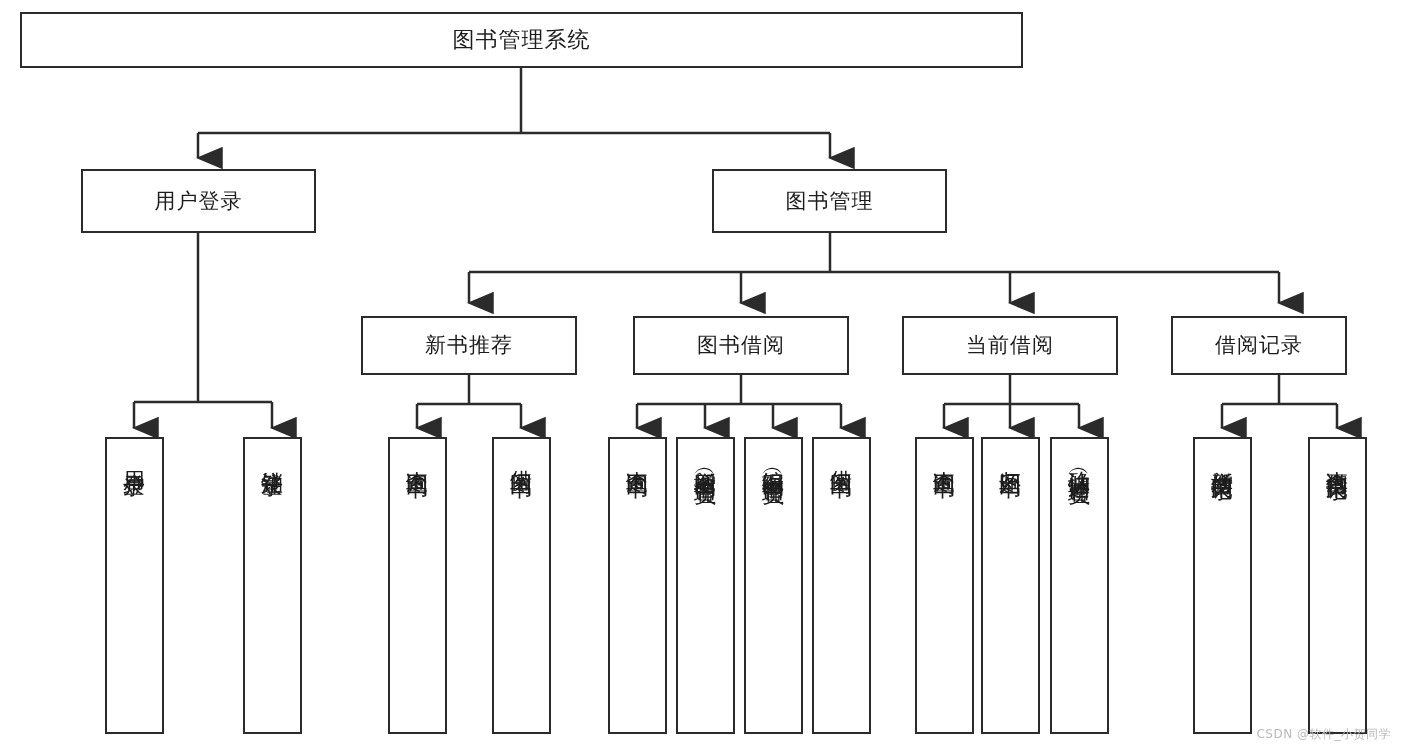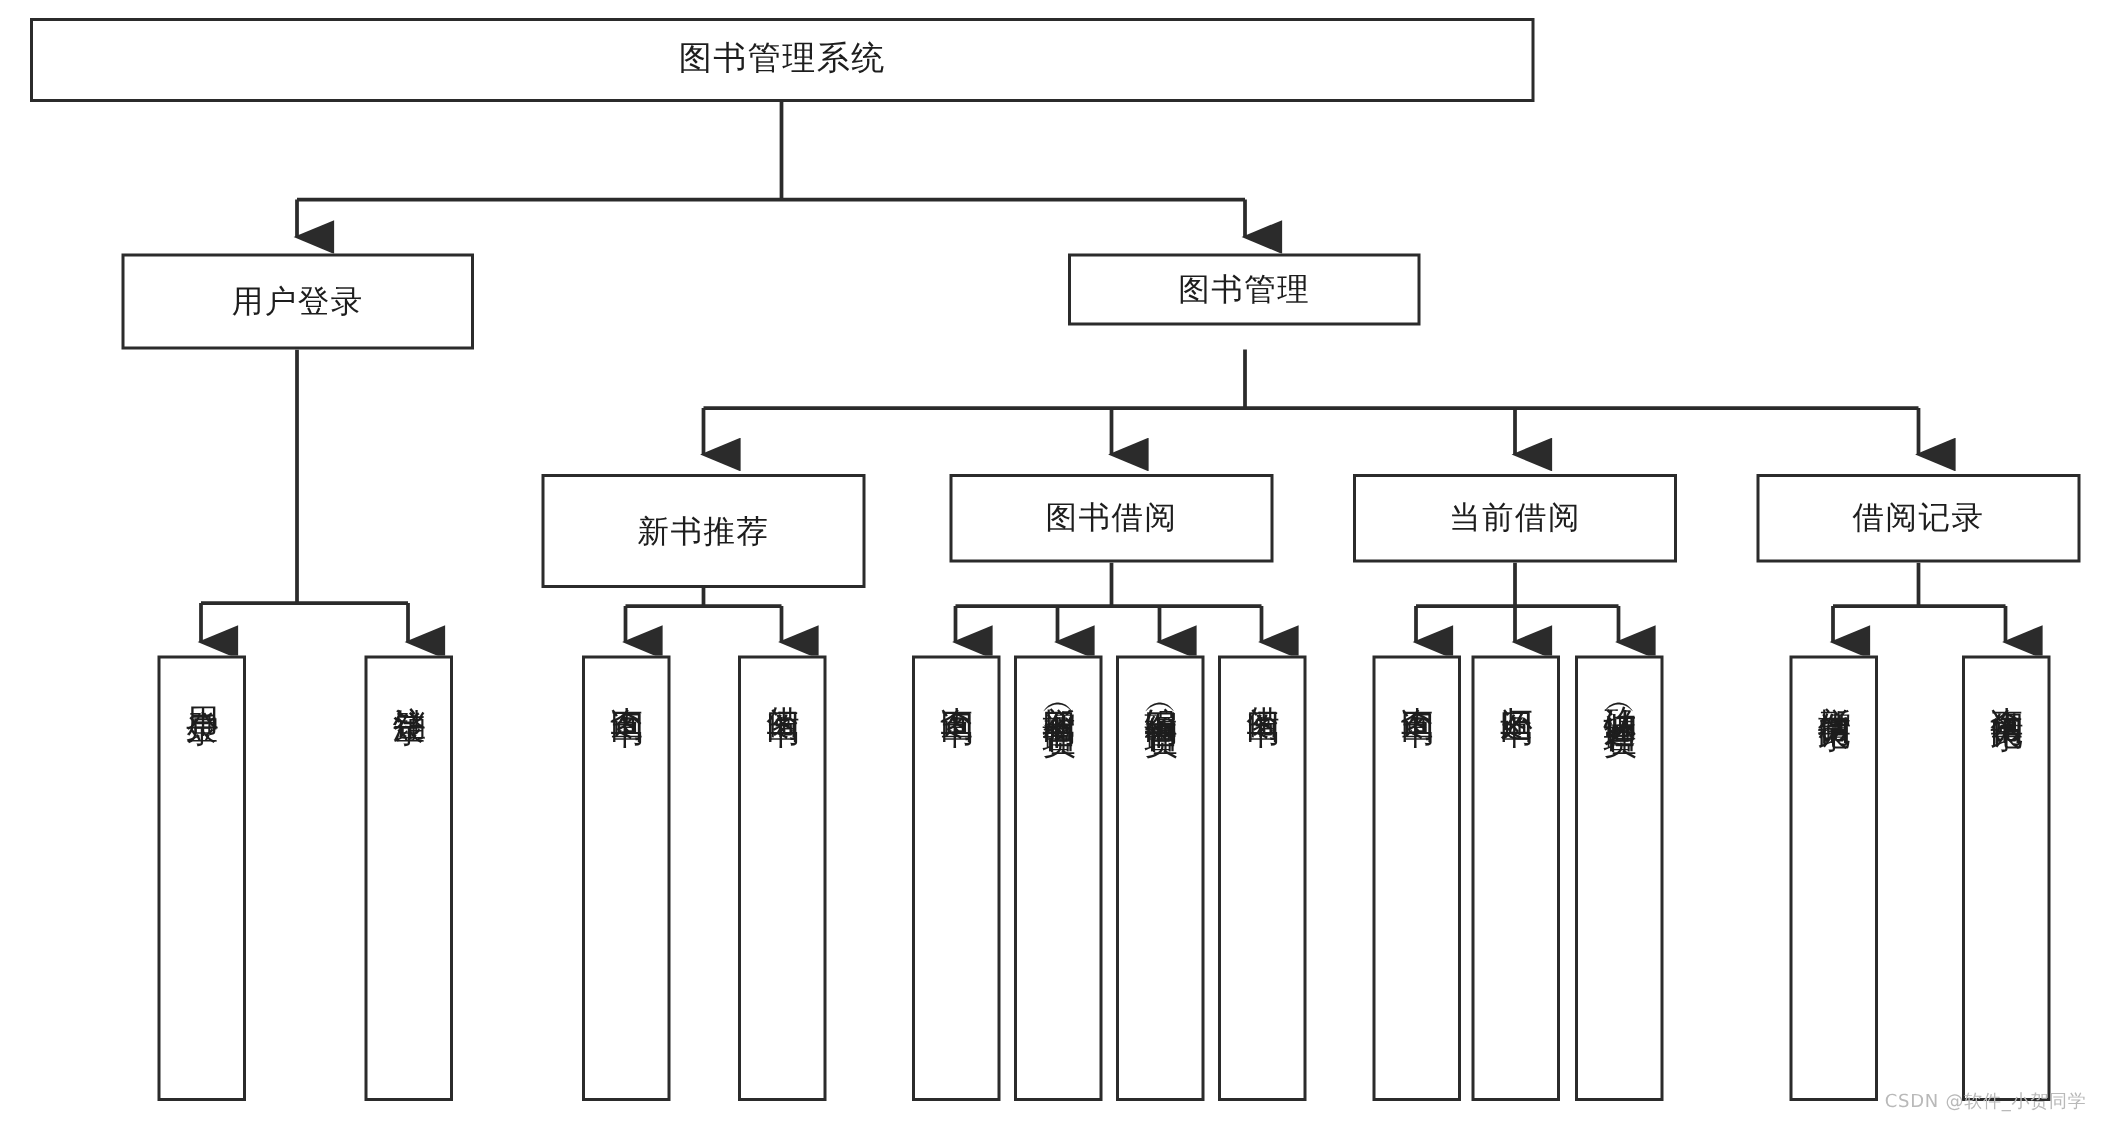--- a/index.html
+++ b/index.html
@@ -123,34 +123,34 @@
     </g>
   </svg>
 
   <div class="node h" id="n-root" style="left:20px;top:12px;width:1003px;height:56px;">
     <span class="label">图书管理系统</span>
   </div>
 
   <div class="node h" style="left:81px;top:169px;width:235px;height:64px;">
     <span class="label">用户登录</span>
   </div>
-  <div class="node h" style="left:712px;top:169px;width:235px;height:48px;">
+  <div class="node h" style="left:712px;top:169px;width:235px;height:64px;">
     <span class="label">图书管理</span>
   </div>
 
-  <div class="node h" style="left:361px;top:316px;width:216px;height:76px;">
+  <div class="node h" style="left:361px;top:316px;width:216px;height:59px;">
     <span class="label">新书推荐</span>
   </div>
   <div class="node h" style="left:902px;top:316px;width:216px;height:59px;">
     <span class="label">当前借阅</span>
   </div>
   <div class="node h" style="left:633px;top:316px;width:216px;height:59px;">
     <span class="label">图书借阅</span>
   </div>
-  <div class="node h" style="left:1171px;top:316px;width:216px;height:59px;">
+  <div class="node h" style="left:1171px;top:316px;width:176px;height:59px;">
     <span class="label">借阅记录</span>
   </div>
 
   <div class="node v" style="left:105px;top:437px;width:59px;height:297px;">
     <span class="label">用户登录</span>
   </div>
   <div class="node v" style="left:243px;top:437px;width:59px;height:297px;">
     <span class="label">注销登录</span>
   </div>
 

